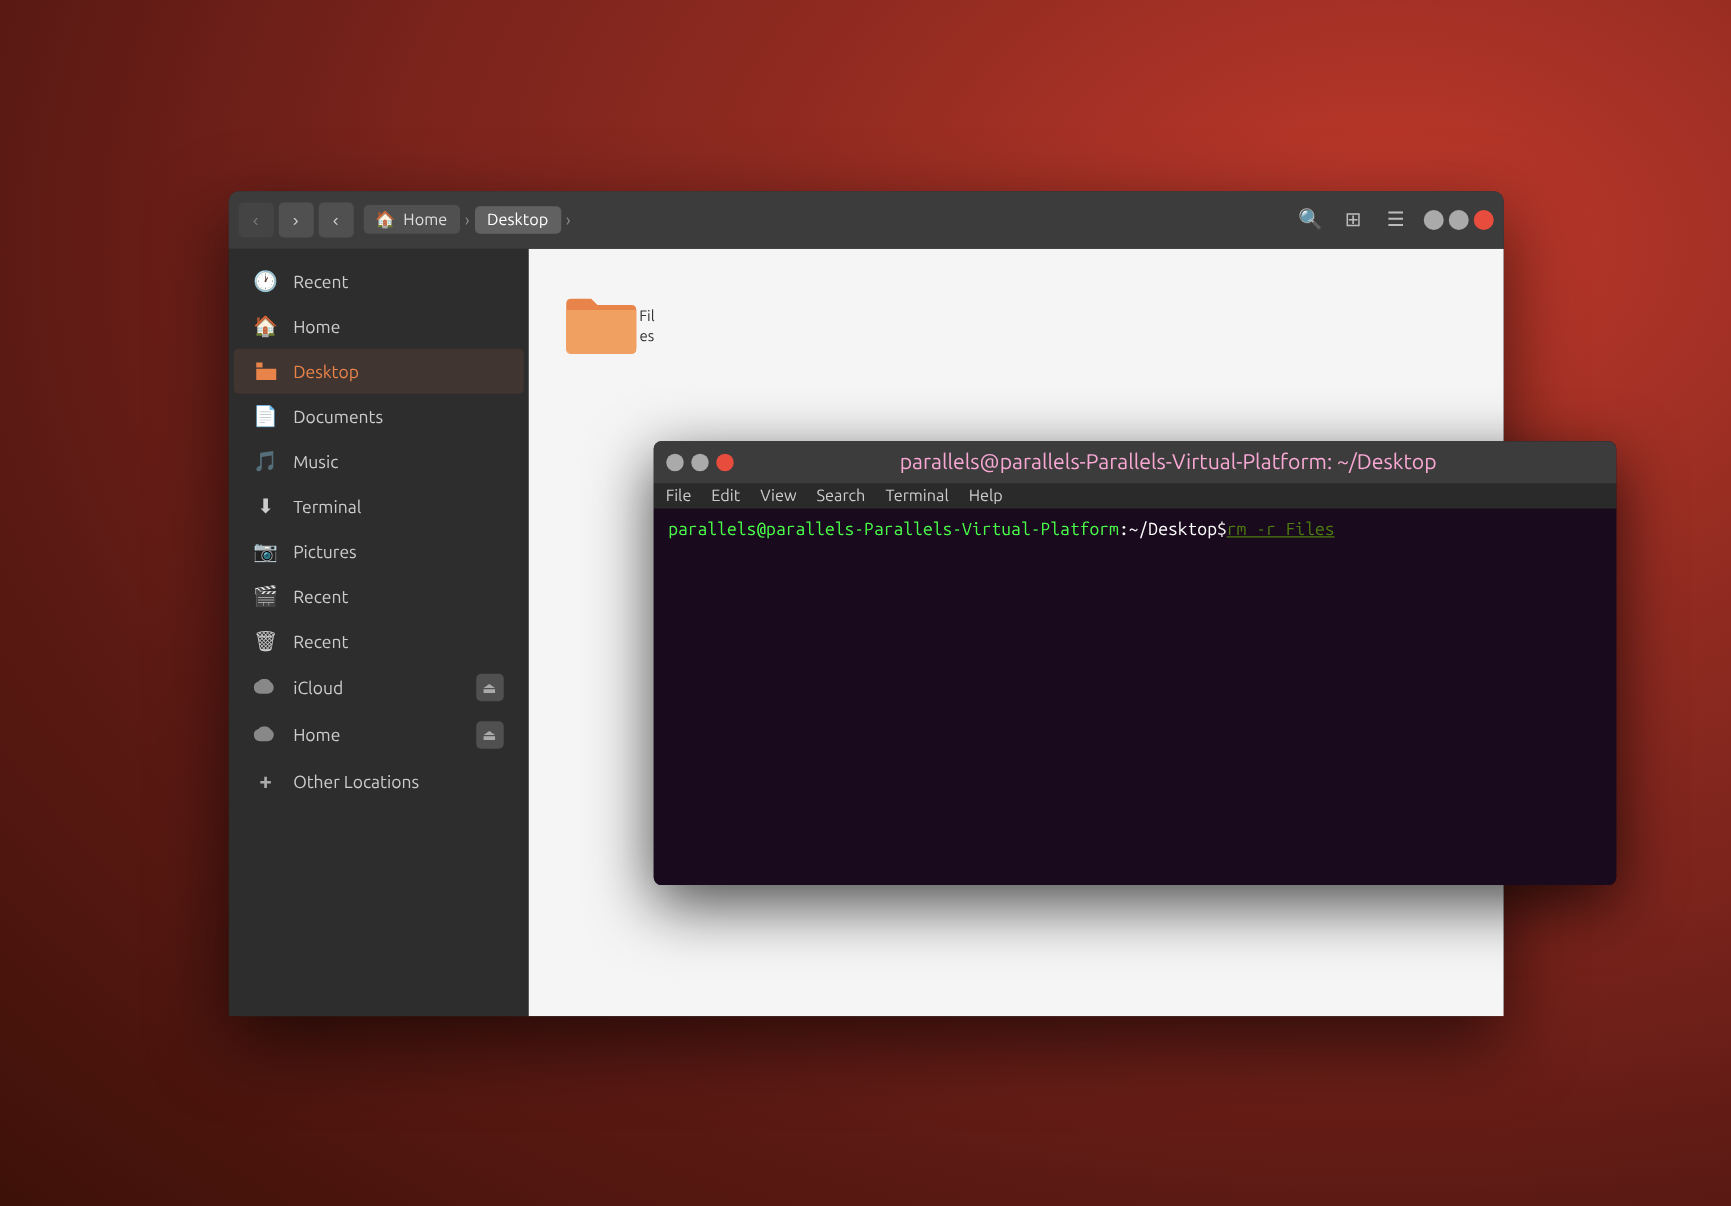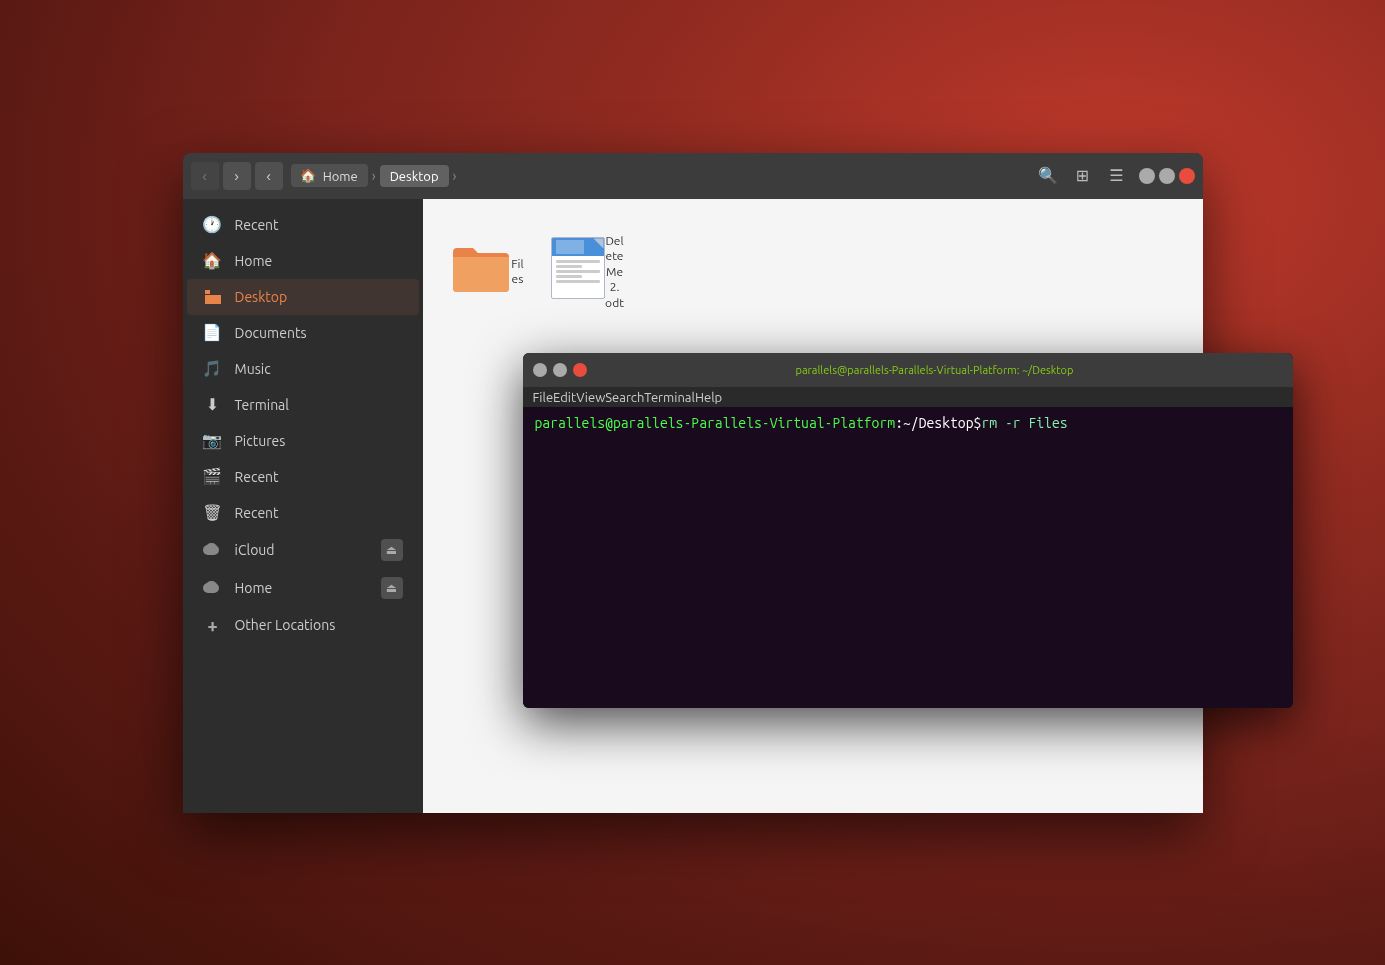--- a/index.html
+++ b/index.html
@@ -287,22 +287,22 @@
       border-radius: 6px 6px 0 0;
       display: flex;
       align-items: center;
       padding: 0 10px;
       flex-shrink: 0;
     }
 
     .terminal-title {
       flex: 1;
       text-align: center;
-      color: #84cc16;
-      font-size: 11px;
+      color: #f9a8d4;
+      font-size: 17px;
     }
 
     .terminal-wc {
       display: flex;
       gap: 6px;
     }
 
     .terminal-wc-btn {
       width: 14px;
       height: 14px;
@@ -311,21 +311,21 @@
       cursor: pointer;
     }
     .t-minimize { background: #aaa; }
     .t-maximize { background: #aaa; }
     .t-close { background: #e74c3c; }
 
     .terminal-menubar {
       background: #2a2a2a;
       padding: 3px 10px;
       display: flex;
-      gap: 0;
+      gap: 16px;
       flex-shrink: 0;
     }
 
     .terminal-menu-item {
       color: #ccc;
       font-size: 13px;
       cursor: pointer;
     }
 
     .terminal-body {
@@ -349,21 +349,22 @@
 
     .prompt-path {
       color: #ffffff;
     }
 
     .prompt-dollar {
       color: #f0f0f0;
     }
 
     .prompt-cmd {
-      color: #86efac;
+      color: #4d7c0f;
+      text-decoration: underline;
     }
   </style>
 </head>
 <body>
 
 <div class="file-manager">
 
   <div class="header">
     <button class="nav-btn disabled">‹</button>
     <button class="nav-btn">›</button>
@@ -485,39 +486,20 @@
         <div class="file-icon">
           <svg width="60" height="52" viewBox="0 0 60 52">
             <path d="M2 10 Q2 6 6 6 L22 6 L27 11 L54 11 Q58 11 58 15 L58 46 Q58 50 54 50 L6 50 Q2 50 2 46 Z" fill="#e8834a"></path>
             <path d="M2 15 L58 15 L58 46 Q58 50 54 50 L6 50 Q2 50 2 46 Z" fill="#f0a060"></path>
           </svg>
         </div>
         <span class="file-name">Files</span>
       </div>
 
 
-      <div class="file-item">
-        <div class="file-icon">
-          <div class="odt-icon">
-            <div class="odt-icon-header">
-              <div class="odt-icon-header-img"></div>
-            </div>
-            <div class="odt-icon-lines">
-              <div class="odt-line"></div>
-              <div class="odt-line short"></div>
-              <div class="odt-line"></div>
-              <div class="odt-line short"></div>
-              <div class="odt-line"></div>
-            </div>
-            <div class="odt-icon-corner"></div>
-          </div>
-        </div>
-        <span class="file-name">DeleteMe2.
-odt</span>
-      </div>
 
     </div>
   </div>
 
   <div class="terminal-window">
     <div class="terminal-header">
       <div class="terminal-wc">
         <button class="terminal-wc-btn t-minimize"></button>
         <button class="terminal-wc-btn t-maximize"></button>
         <button class="terminal-wc-btn t-close"></button>

